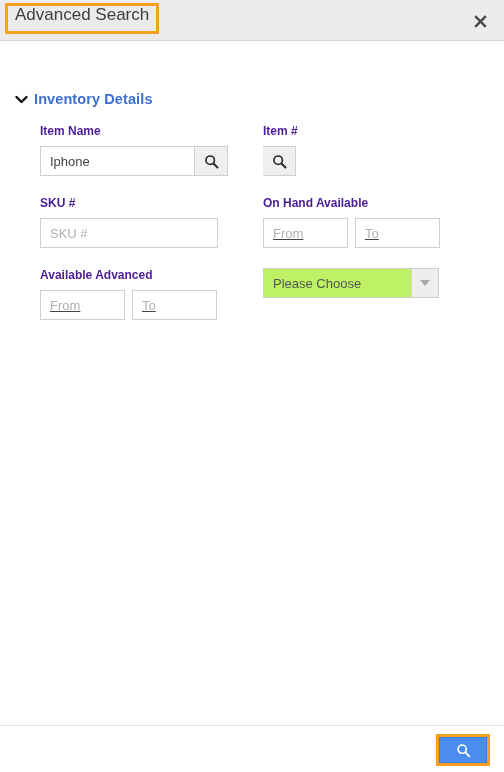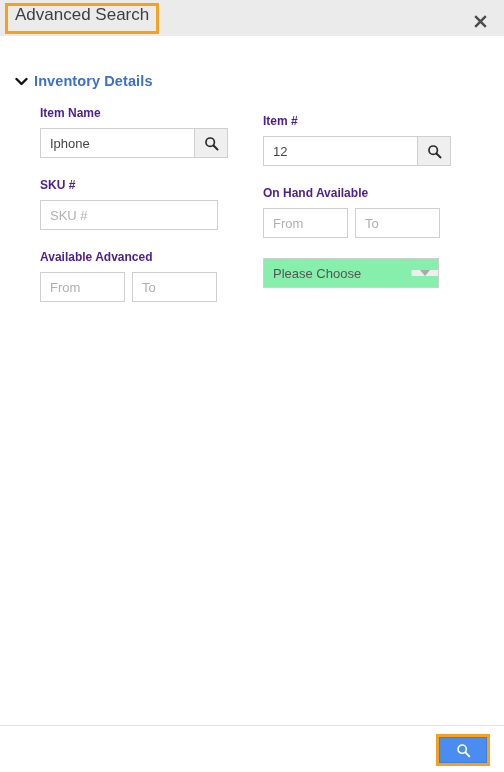--- a/index.html
+++ b/index.html
@@ -54,21 +54,21 @@
     display: flex;
     align-items: center;
     justify-content: center;
     cursor: pointer;
   }
   .close-btn svg { display: block; }
 
   
   .modal-body {
     position: absolute;
-    top: 36px;
+    top: 54px;
     left: 0;
     width: 504px;
     height: 684px;
     background: #ffffff;
   }
 
   .section-head {
     position: absolute;
     left: 14px;
     top: 37px;
@@ -102,21 +102,21 @@
   }
   .form-row {
     position: relative;
     height: 72px;
   }
   .field {
     position: absolute;
     top: 0;
   }
   .field.col-left  { left: 40px; }
-  .field.col-right { left: 263px; margin-top: 8px; }
+  .field.col-right { left: 263px; }
 
   .field-label {
     font-size: 12px;
     font-weight: bold;
     color: #4c1d95;
     margin-bottom: 8px;
     white-space: nowrap;
     line-height: 14px;
   }
 
@@ -131,21 +131,21 @@
     font-size: 13px;
     color: #444444;
     padding: 0 9px;
     outline: none;
     border-radius: 0;
   }
   .txt::placeholder { color: #b0b0b0; opacity: 1; }
 
   .w-full   { width: 155px; }
   .w-sku    { width: 178px; }
-  .w-range  { width: 85px; }
+  .w-range  { width: 85px; text-decoration: underline; }
   .range-gap { width: 7px; }
 
   .addon-btn {
     width: 33px;
     height: 30px;
     border: 1px solid #cfcfcf;
     border-left: none;
     background: #efefef;
     box-sizing: border-box;
     display: flex;
@@ -156,23 +156,22 @@
   }
   .addon-btn svg { display: block; }
 
   
   .select-wrap {
     display: flex;
     width: 176px;
     height: 30px;
     border: 1px solid #cfcfcf;
     box-sizing: border-box;
-    background: #86efac;
-    cursor: pointer;
-    align-items: center;
+    background: #bef264;
+    cursor: pointer;
   }
   .select-value {
     flex: 1;
     display: flex;
     align-items: center;
     padding-left: 9px;
     font-size: 13px;
     color: #555555;
     white-space: nowrap;
     overflow: hidden;
@@ -267,21 +266,20 @@
                 <path d="M10.1 10.1 L14.4 14.4" stroke="#2b2b2b" stroke-width="2.1" stroke-linecap="round"></path>
               </svg>
             </span>
           </button>
         </div>
       </div>
 
       <div class="field col-right">
         <div class="field-label">Item #</div>
         <div class="controls">
-          <input class="txt w-full" type="text" value="12" style="">
           <button class="addon-btn">
             <span>
               <svg width="15" height="15" viewBox="0 0 16 16">
                 <circle cx="6.6" cy="6.6" r="4.5" stroke="#2b2b2b" stroke-width="1.8" fill="none"></circle>
                 <path d="M10.1 10.1 L14.4 14.4" stroke="#2b2b2b" stroke-width="2.1" stroke-linecap="round"></path>
               </svg>
             </span>
           </button>
         </div>
       </div>

